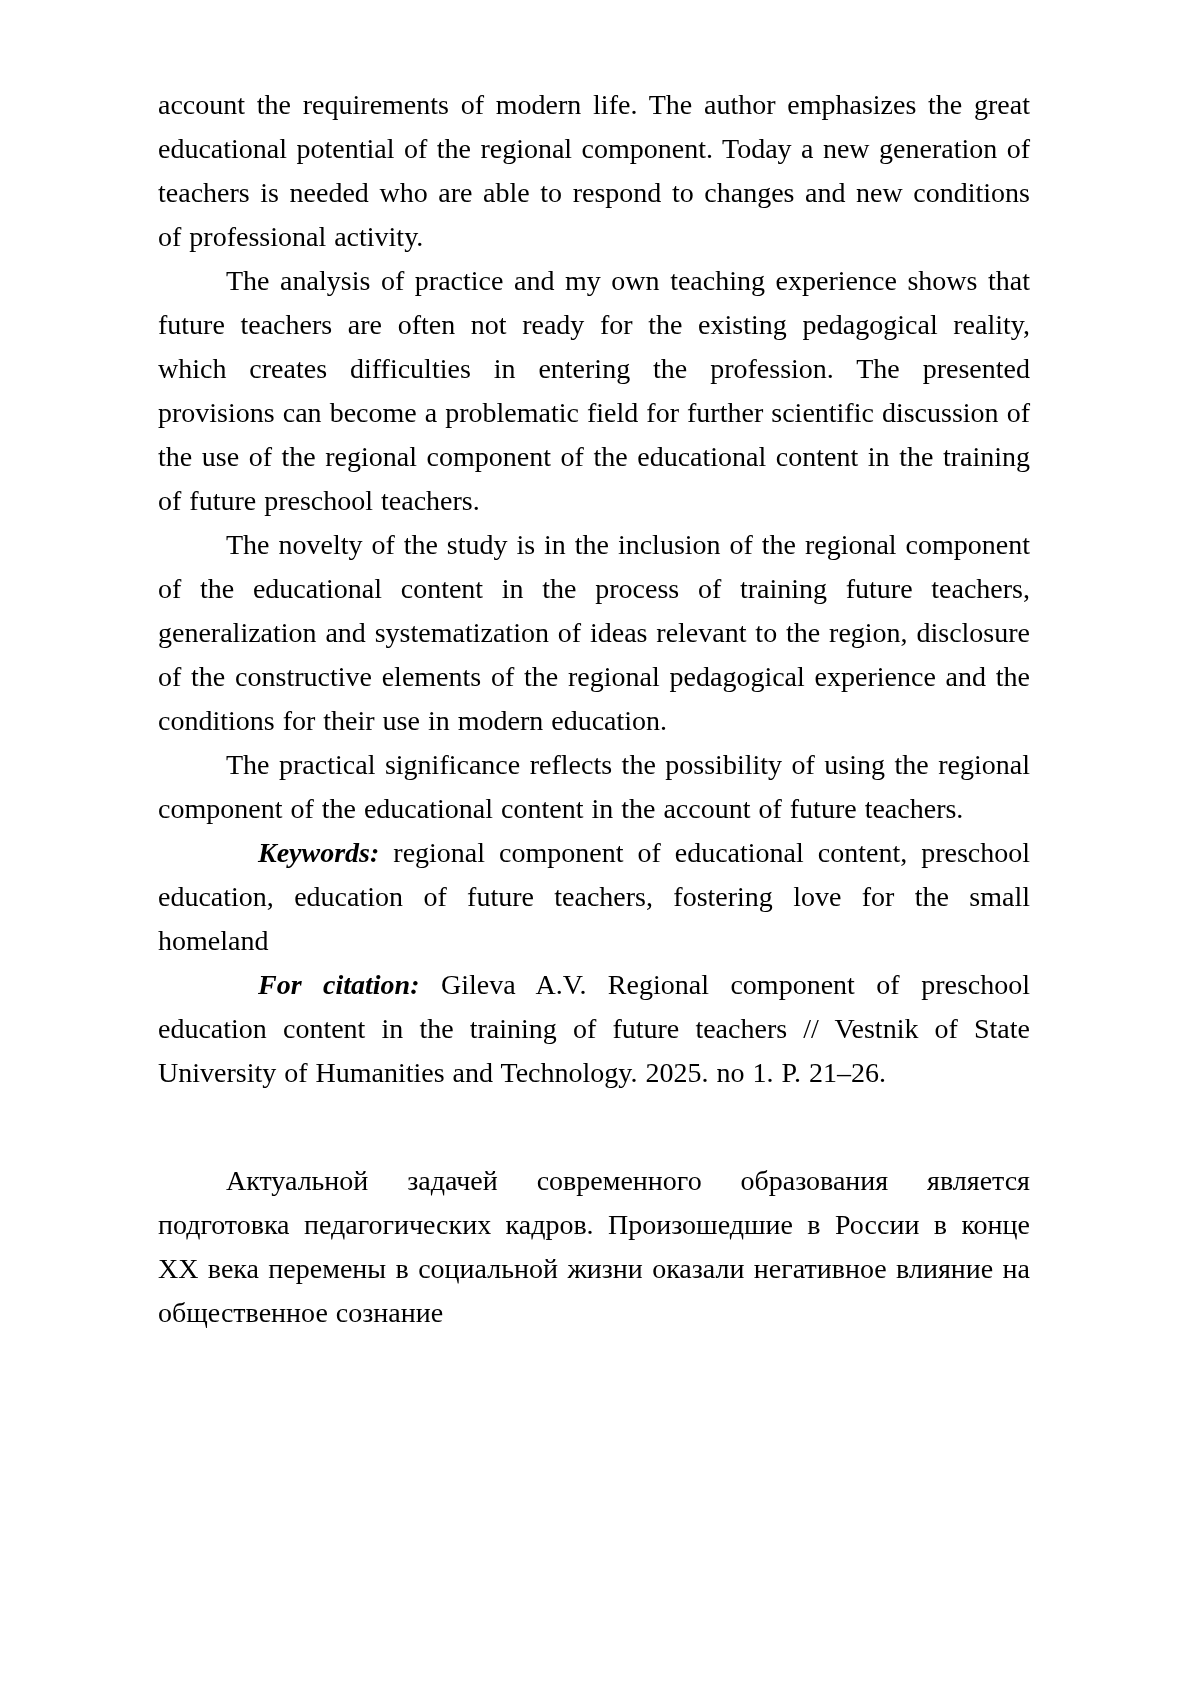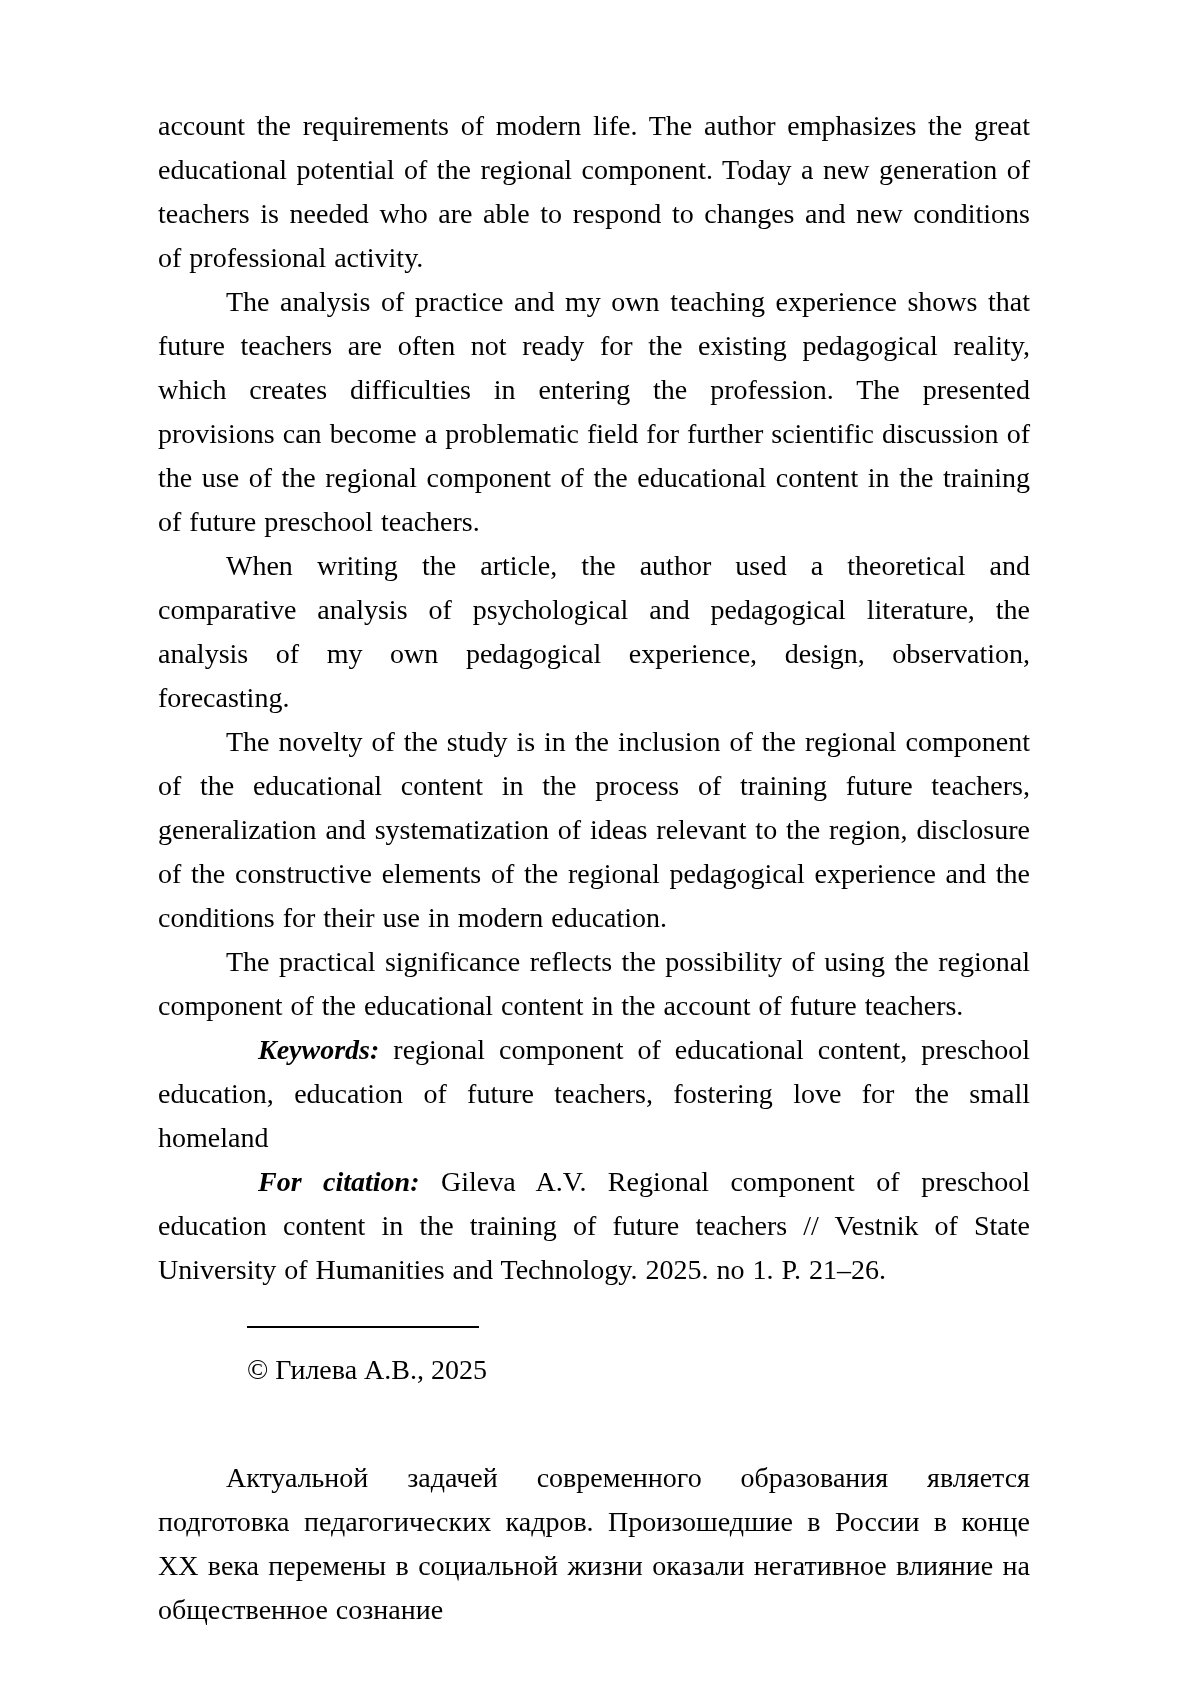--- a/index.html
+++ b/index.html
@@ -9,21 +9,21 @@
   }
   body {
     width: 1200px;
     min-height: 1697px;
     position: relative;
   }
   .page {
     box-sizing: border-box;
     width: 1200px;
     min-height: 1697px;
-    padding: 104px 170px 60px 158px;
+    padding: 83px 170px 60px 158px;
     font-family: "Liberation Serif", "DejaVu Serif", serif;
     font-size: 28px;
     line-height: 44px;
     color: #000000;
     background: #ffffff;
   }
   p.para {
     margin: 0;
     text-align: justify;
     text-indent: 68px;
@@ -58,38 +58,33 @@
 </style>
 </head>
 <body>
 
 <div class="page">
 
   <p class="para no-indent">account the requirements of modern life. The author emphasizes the great educational potential of the regional component. Today a new generation of teachers is needed who are able to respond to changes and new conditions of professional activity.</p>
 
   <p class="para">The analysis of practice and my own teaching experience shows that future teachers are often not ready for the existing pedagogical reality, which creates difficulties in entering the profession. The presented provisions can become a problematic field for further scientific discussion of the use of the regional component of the educational content in the training of future preschool teachers.</p>
 
-  <p class="para">When writing the article, the author used a theoretical and comparative analysis of psychological and pedagogical literature, the analysis of my own pedagogical experience, design, observation, forecasting.</p>
 
   <p class="para">The novelty of the study is in the inclusion of the regional component of the educational content in the process of training future teachers, generalization and systematization of ideas relevant to the region, disclosure of the constructive elements of the regional pedagogical experience and the conditions for their use in modern education.</p>
 
   <p class="para">The practical significance reflects the possibility of using the regional component of the educational content in the account of future teachers.</p>
 
   <p class="para">
     <span class="lead-label">Keywords:</span>
     <span>regional component of educational content, preschool education, education of future teachers, fostering love for the small homeland</span>
   </p>
 
   <p class="para">
     <span class="lead-label">For citation:</span>
     <span>Gileva A.V. Regional component of preschool education content in the training of future teachers // Vestnik of State University of Humanities and Technology. 2025. no 1. P. 21–26.</span>
   </p>
 
-  <div class="copyright-block">
-    <div class="copyright-rule"></div>
-    <p class="copyright-text">© Гилева А.В., 2025</p>
-  </div>
 
   <div class="russian-block">
     <p class="para">Актуальной задачей современного образования является подготовка педагогических кадров. Произошедшие в России в конце XX века перемены в социальной жизни оказали негативное влияние на общественное сознание</p>
   </div>
 
 </div>
 
 </body></html>

